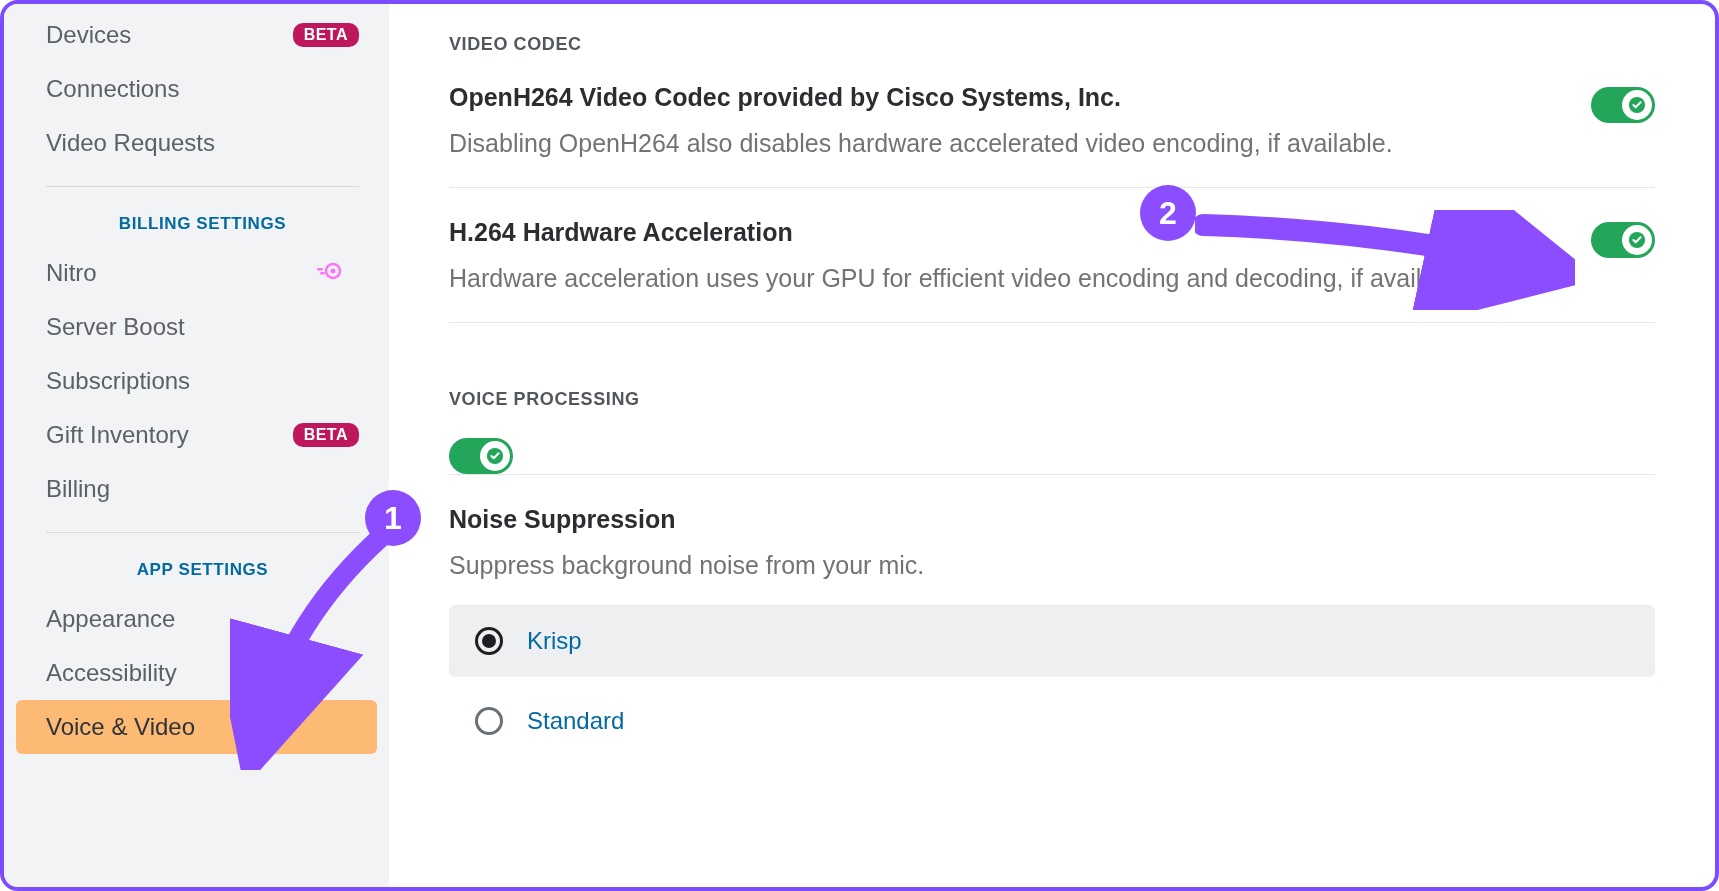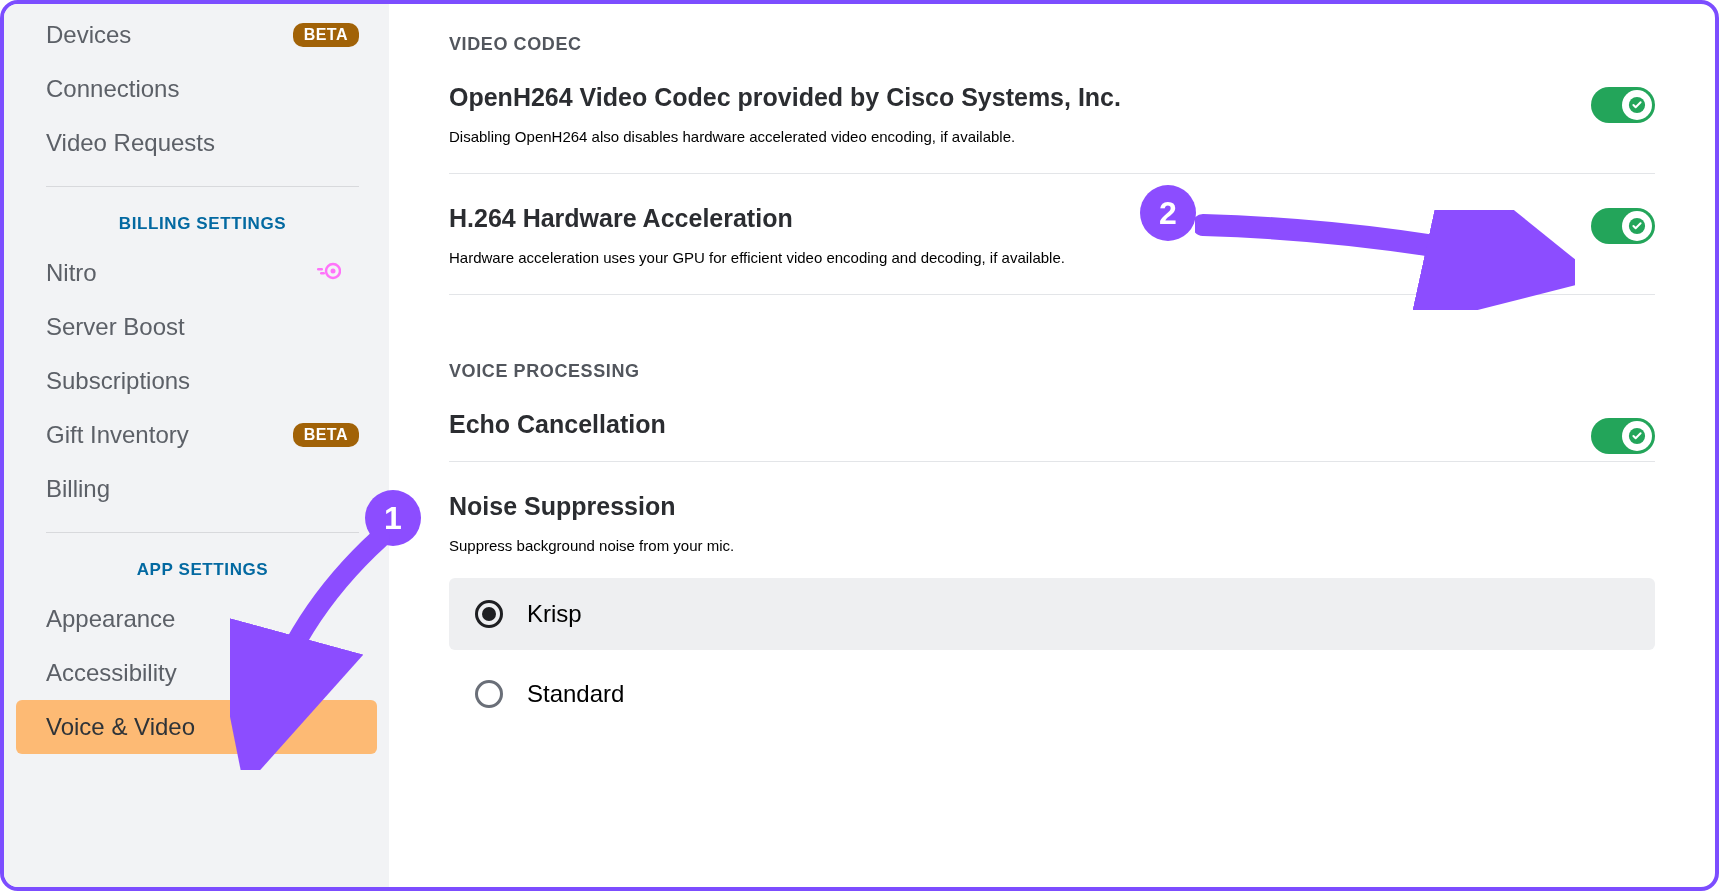--- a/index.html
+++ b/index.html
@@ -41,21 +41,21 @@
   color: #0369a1;
   letter-spacing: 0.6px;
   padding: 13px 18px 12px 30px;
 }
 .sidebar-divider {
   height: 1px;
   background: #d8d9dc;
   margin: 16px 18px 14px 30px;
 }
 .badge {
-  background: #a16207;
+  background: #be185d;
   color: #fff;
   font-size: 16px;
   font-weight: 700;
   padding: 3px 11px;
   border-radius: 10px;
   letter-spacing: 0.5px;
 }
 .nitro-icon {
   color: #ff73fa;
   font-weight: 700;
@@ -81,22 +81,22 @@
   justify-content: space-between;
   gap: 45px;
 }
 .setting-title {
   font-size: 25px;
   font-weight: 600;
   color: #2b2d31;
   margin-bottom: 14px;
 }
 .setting-desc {
-  font-size: 15px;
-  color: #000000;
+  font-size: 25px;
+  color: #737373;
   margin-bottom: 26px;
   line-height: 1.4;
 }
 .divider {
   height: 1px;
   background: #e3e5e8;
   margin-bottom: 30px;
 }
 .big-gap { height: 36px; }
 .toggle {
@@ -128,21 +128,21 @@
   margin-top: 22px;
 }
 .radio-row {
   display: flex;
   align-items: center;
   gap: 24px;
   padding: 22px 26px;
   background: #eeeff1;
   border-radius: 6px;
   font-size: 24px;
-  color: #000000;
+  color: #0369a1;
   cursor: pointer;
   margin-bottom: 18px;
   font-weight: 500;
 }
 .radio-row.unsel { background: transparent; padding-top: 12px; padding-bottom: 12px; }
 .radio {
   width: 28px;
   height: 28px;
   border: 3px solid #1e1f22;
   border-radius: 50%;
@@ -264,21 +264,20 @@
       </div>
     </div>
   </div>
   <div class="setting-desc">Hardware acceleration uses your GPU for efficient video encoding and decoding, if available.</div>
   <div class="divider"></div>
 
   <div class="big-gap"></div>
   <div class="section-header">VOICE PROCESSING</div>
 
   <div class="setting-row">
-    <div class="setting-title" style="margin-bottom:22px">Echo Cancellation</div>
     <div class="toggle">
       <div class="toggle-handle">
         <svg class="toggle-check" viewBox="0 0 20 20">
             <circle cx="10" cy="10" r="9" fill="#23a55a"></circle>
             <path d="M6 10l2.5 2.5L14 7" stroke="#fff" stroke-width="2.2" fill="none" stroke-linecap="round" stroke-linejoin="round"></path>
           </svg>
       </div>
     </div>
   </div>
   <div class="divider"></div>

